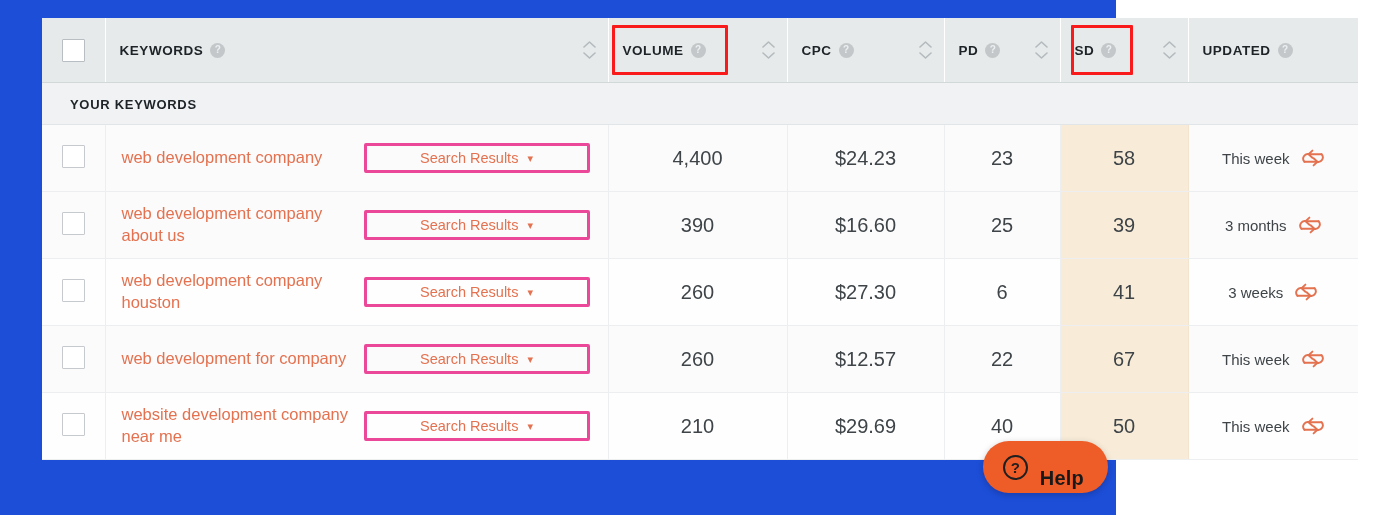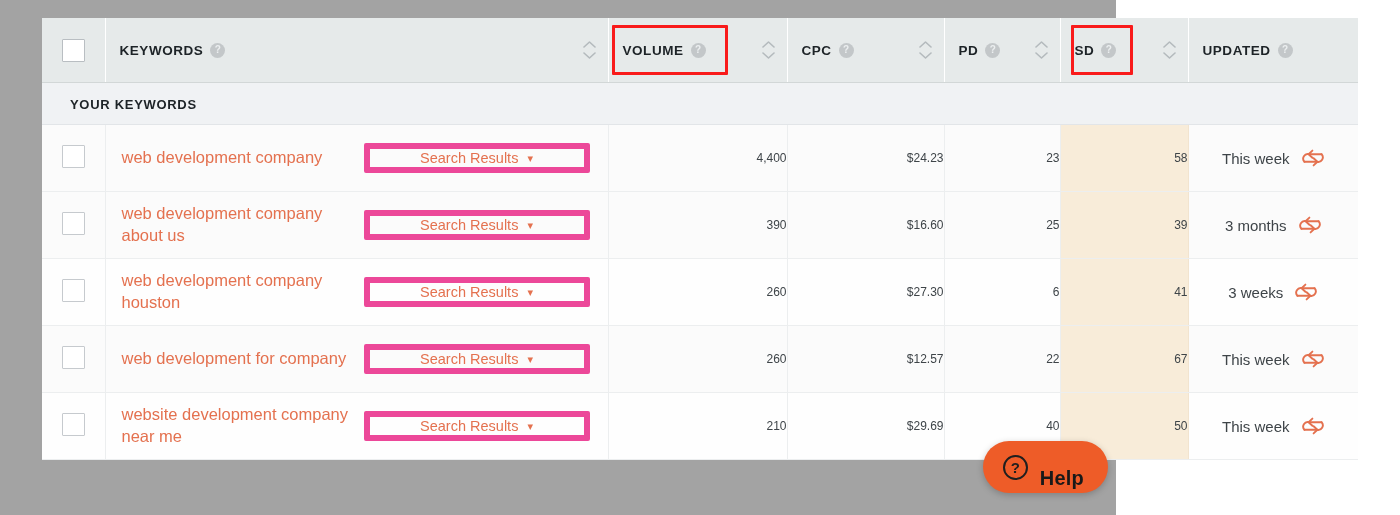--- a/index.html
+++ b/index.html
@@ -7,21 +7,21 @@
     margin: 0; padding: 0;
     width: 1400px; height: 515px;
     background: #ffffff;
     font-family: "Liberation Sans", sans-serif;
     overflow: hidden;
   }
 
   .page {
     position: relative;
     width: 1116px; height: 515px;
-    background: #a3a3a3;
+    background: #1d4ed8;
   }
 
   
   .kw-table {
     position: absolute;
     left: 42px; top: 18px;
     width: 1316px;
     border-collapse: collapse;
     table-layout: fixed;
     background: #fbfbfb;
@@ -148,39 +148,39 @@
     font-size: 16.5px;
     line-height: 1.33;
     flex: 1 1 auto;
     padding-right: 6px;
     cursor: pointer;
   }
   .sr-btn {
     flex: 0 0 auto;
     width: 226px;
     height: 30px;
-    border: 6px solid #ec4899;
+    border: 3px solid #ec4899;
     background: transparent;
     border-radius: 2px;
     color: #e4714f;
     font-size: 14.5px;
     font-family: "Liberation Sans", sans-serif;
     display: inline-flex;
     align-items: center;
     justify-content: center;
     gap: 9px;
     cursor: pointer;
     margin-right: 18px;
   }
   .sr-btn .caret { font-size: 11px; line-height: 1; }
 
   
   .num {
-    text-align: right;
-    font-size: 12px;
+    text-align: center;
+    font-size: 20px;
     color: #3e4448;
     margin-top: 24px;
   }
 
   
   .upd-inner {
     display: flex;
     align-items: center;
     justify-content: center;
     gap: 11px;

